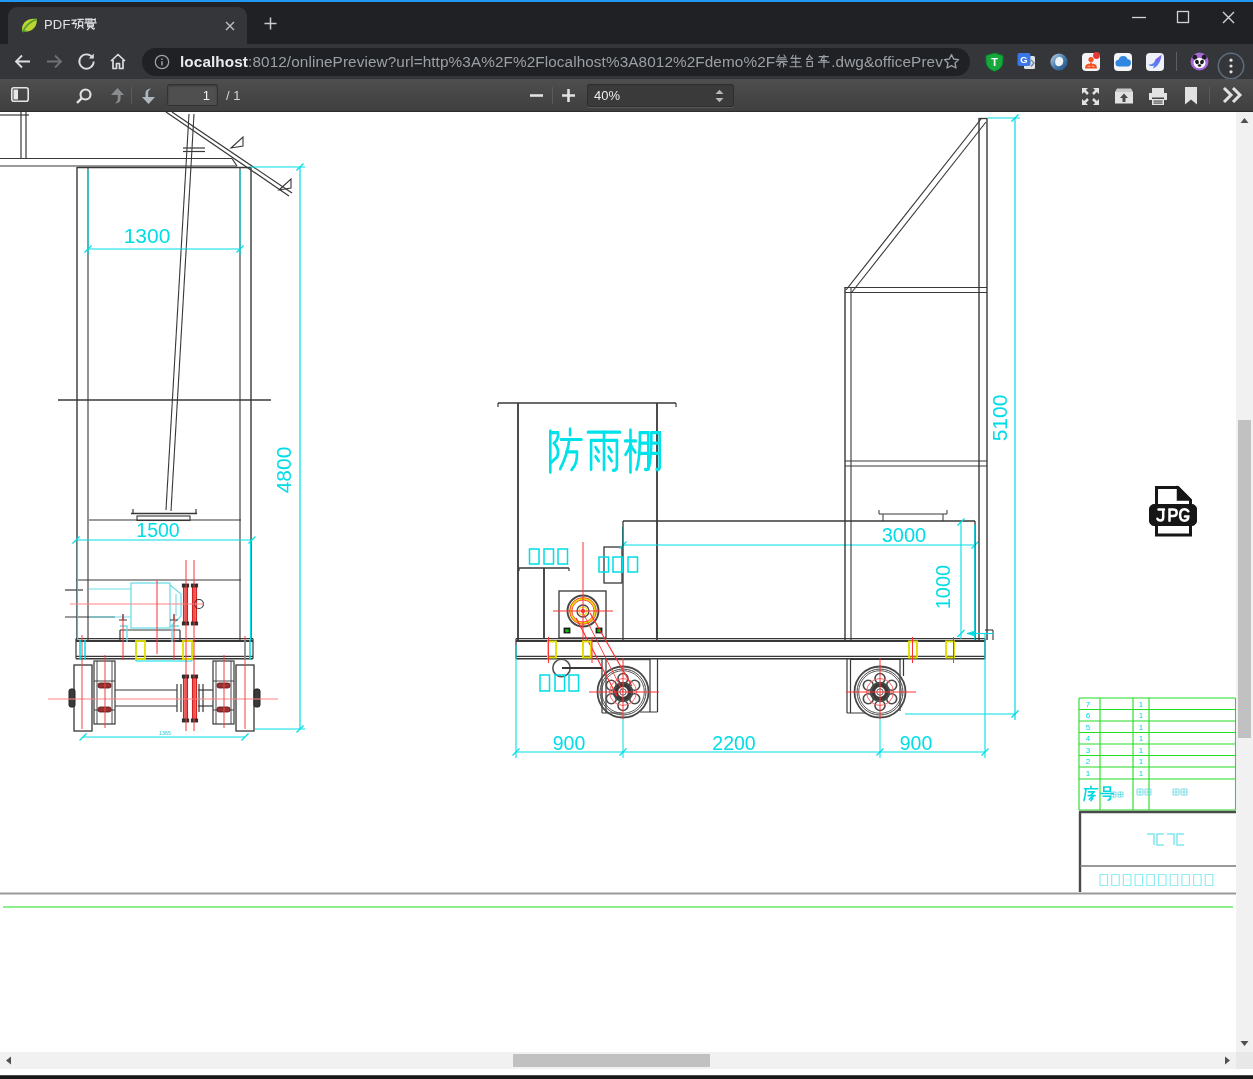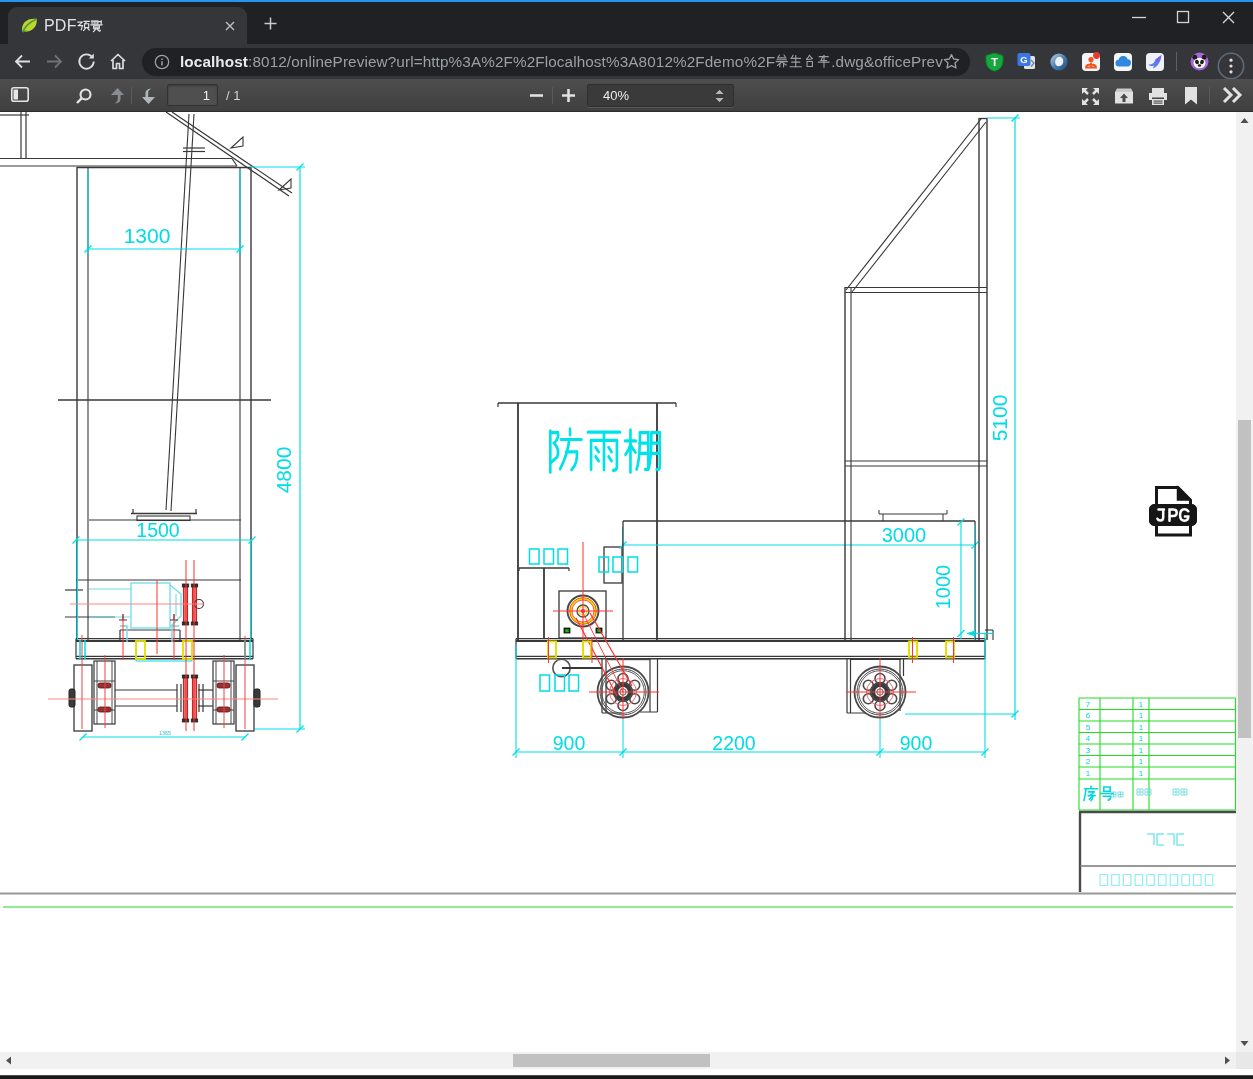--- a/index.html
+++ b/index.html
@@ -15,21 +15,21 @@
 .urlbar{position:absolute;left:142px;top:3.5px;width:828px;height:28px;border-radius:14px;background:#202124;display:flex;align-items:center;overflow:hidden}
 .url{flex:1;font-size:15.3px;color:#9aa0a6;white-space:nowrap;overflow:hidden;letter-spacing:0.1px}
 .url b{color:#e8eaed;font-weight:bold}
 .ext{position:absolute;top:8px}
 .extsep{position:absolute;left:1176px;top:8px;width:1px;height:19px;background:#5c5f63}
 .pdfbar{position:absolute;left:0;top:79px;width:1253px;height:33px;background:linear-gradient(#4e4e4e,#3f3f3f);border-bottom:1px solid #2c2c2c;z-index:30}
 .pbic{position:absolute;top:8px}
 .pbsep{position:absolute;top:8px;width:1px;height:17px;background:#2e2e2e;border-right:1px solid #5a5a5a}
 .pagenum{position:absolute;left:167px;top:5px;width:51px;height:22px;background:#4f4f4f;border:1px solid #333;border-radius:2px;color:#f0f0f0;font-size:13px;text-align:right;padding-right:7px;font-family:"Liberation Sans",sans-serif;box-shadow:inset 0 1px 2px rgba(0,0,0,.3)}
 .pagetotal{position:absolute;left:226px;top:9px;font-size:13px;color:#d4d4d4}
-.zoombox{position:absolute;left:587px;top:5px;width:147px;height:23px;background:#3a3a3a;border:1px solid #2e2e2e;box-shadow:0 1px 0 rgba(255,255,255,.12);border-radius:2px;color:#ececec;font-size:13px;line-height:22px;padding-left:15px}
+.zoombox{position:absolute;left:587px;top:5px;width:147px;height:23px;background:#3a3a3a;border:1px solid #2e2e2e;box-shadow:0 1px 0 rgba(255,255,255,.12);border-radius:2px;color:#ececec;font-size:13px;line-height:22px;padding-left:6px}
 .cadsvg{position:absolute;left:0;top:0;z-index:5}
 .vsb{position:absolute;left:1236px;top:112px;z-index:20}
 .hsb{position:absolute;left:0;top:1052px;z-index:20}
 .corner{position:absolute;left:1236px;top:1052px;width:17px;height:17px;background:#e8e8e8;z-index:20}
 .botdark{position:absolute;left:0;top:1075px;width:1253px;height:4px;background:#191919;border-top:1px solid #4a4a4a;z-index:21}
 </style></head>
 <body>
 <svg class="cadsvg" width="1253" height="1079" viewBox="0 0 1253 1079">
     <line x1="0" y1="115" x2="29" y2="115" stroke="#383838" stroke-width="1.2"></line>
     <line x1="21" y1="112" x2="21" y2="158" stroke="#383838" stroke-width="1.2"></line>
@@ -410,21 +410,21 @@
   </svg>
 
 <div class="topblue"></div>
 <div class="tabbar">
  <div class="tab">
   <svg class="fav" width="17" height="17" viewBox="0 0 17 17">
     <path d="M1,14.5 C0.2,5.5 6,0.8 15.8,1.8 C16.6,10.5 10,16.2 1,14.5 Z" fill="#bed431"></path>
     <path d="M1.5,15 C5,8 10.5,4 15.5,2.2" stroke="#4e9e35" stroke-width="1.7" fill="none"></path>
     <path d="M1,14.5 C3,13.8 5,13.4 6.5,13.4 L2.5,15.6 Z" fill="#2f8f2f"></path>
   </svg>
-  <span class="tabtitle" style="font-size:16px">PDF<svg width="26" height="13" viewBox="0 0 200 100" style="vertical-align:-2px">
+  <span class="tabtitle" style="font-size:13px">PDF<svg width="26" height="13" viewBox="0 0 200 100" style="vertical-align:-2px">
           <g transform="scale(1.0,1.0)" stroke="#dfe1e5" stroke-width="9.0" fill="none" stroke-linecap="round">
             <path d="M6,16 H40"></path>
             <path d="M38,16 Q30,30 18,37"></path>
             <path d="M8,43 H44"></path>
             <path d="M40,43 Q40,64 32,76"></path>
             <path d="M52,10 H96"></path>
             <path d="M72,10 Q70,22 62,29"></path>
             <path d="M58,29 H90 V58 H58 Z"></path>
             <path d="M66,58 Q60,74 50,81"></path>
             <path d="M80,58 Q86,70 94,77"></path>

